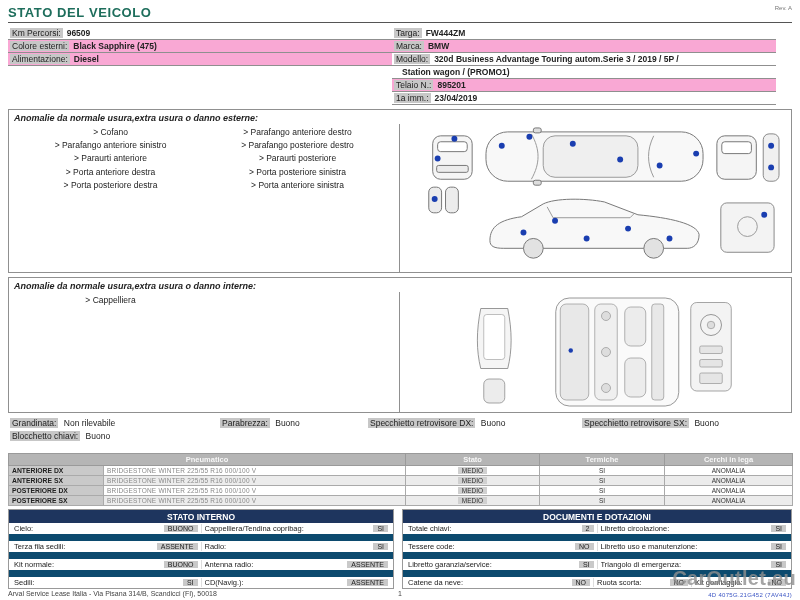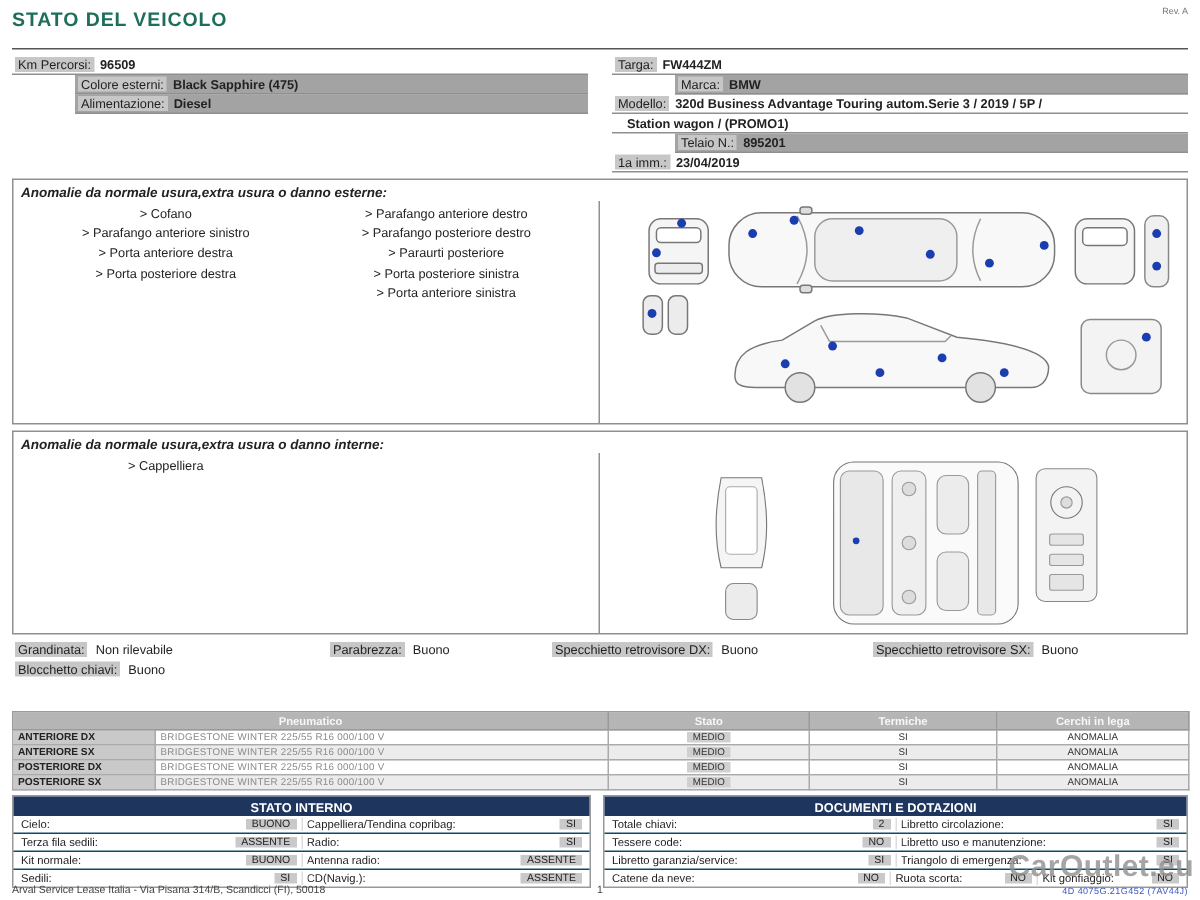--- a/index.html
+++ b/index.html
@@ -4,29 +4,29 @@
 <style>
   * { box-sizing: border-box; margin: 0; padding: 0; }
   html,body { width:800px; height:600px; }
   body {
     font-family: "Liberation Sans", sans-serif;
     background:#fff; color:#222; position:relative; overflow:hidden;
   }
   .page { position:absolute; inset:0; padding:5px 8px; }
 
   
-  .hdr { position:relative; border-bottom:1.5px solid #555; padding-bottom:12px; margin-bottom:4px; }
+  .hdr { position:relative; border-bottom:1.5px solid #555; padding-bottom:2px; margin-bottom:4px; }
   .title { color:#1e6e5c; font-size:13px; font-weight:bold; letter-spacing:.6px; }
   .rev { position:absolute; right:0; top:0; font-size:6px; color:#777; }
 
   
-  .info { display:flex; gap:16px; }
+  .info { display:flex; }
   .info-col { width:384px; }
   .irow { display:flex; align-items:center; border-bottom:1px solid #8f8f8f; padding:1px 2px; font-size:8.5px; min-height:12px; }
-  .irow.shaded { background:#a3a3a3;margin-left:42px; }
+  .irow.shaded { background:#f9a8d4; }
   .irow .lbl { background:#c7c7c7; padding:0 2px; white-space:nowrap; }
   .irow .val { font-weight:bold; margin-left:4px; }
   .irow.cont { padding-left:6px; }
 
   
   .box { border:1px solid #909090; margin-top:4px; display:flex; flex-direction:column; }
   .box1 { height:164px; } .box2 { height:136px; }
   .box-header { font-weight:bold; font-size:9px; padding:3px 5px 1px 5px;font-style:italic; }
   .box-body { display:flex; flex:1; min-height:0; }
   .anom-list { width:390px; padding:2px 8px; display:flex;text-align:center; }
@@ -36,36 +36,36 @@
 
   
   .summary { display:flex; gap:2px; margin-top:5px; font-size:8.5px; }
   .sum-col { padding:0 2px; }
   .sc1{width:208px}.sc2{width:146px}.sc3{width:212px}.sc4{width:212px}
   .sum-row { margin-bottom:3px; white-space:nowrap; }
   .sum-row .lbl { background:#c7c7c7; padding:0 2px; }
   .sum-row .sval { margin-left:3px; }
 
   
-  .tyres { width:784px; border-collapse:collapse; margin-top:20px; table-layout:fixed; }
+  .tyres { width:784px; border-collapse:collapse; margin-top:9px; table-layout:fixed; }
   .tyres th { background:#b5b5b5; color:#f7f7f7; font-size:7.5px; font-weight:bold; border:1px solid #9a9a9a; padding:1px; text-align:center; }
   .tyres td { border:1px solid #aaa; font-size:6.5px; padding:1px 3px; color:#333; }
   .tyres tbody tr:nth-child(even){ background:#ececec; }
   .tyres .pos { font-weight:bold; background:#c9c9c9; font-size:6.8px; color:#222; }
   .tyres .desc { color:#8a8a8a; letter-spacing:.2px; }
   .tyres .center { text-align:center; }
   .chip { background:#d0d0d0; padding:0 4px; display:inline-block; }
   .dim { color:#777; }
 
   
   .bottom { display:flex; gap:8px; margin-top:3px; align-items:flex-start; }
   .btable { border:1px solid #999; }
   .btable-left { width:386px; } .btable-right { flex:1; }
   .btable-header { background:#1e355e; color:#fff; font-weight:bold; text-align:center; font-size:8.5px; padding:1.5px; }
-  .brow { display:flex; border-bottom:1px solid #0c4a6e; font-size:7.5px; padding:1px 2px; align-items:center; min-height:10px; }
+  .brow { display:flex; border-bottom:7px solid #0c4a6e; font-size:7.5px; padding:1px 2px; align-items:center; min-height:10px; }
   .brow:last-child { border-bottom:none; }
   .bhalf { flex:1; display:flex; justify-content:space-between; align-items:center; padding:0 3px; min-width:0; }
   .bhalf + .bhalf { border-left:1px solid #ddd; }
   .bhalf.w2 { flex:2; } .bhalf.w1 { flex:1; }
   .blbl { white-space:nowrap; overflow:hidden; }
   .bval { background:#c9c9c9; padding:0 4px; font-size:7px; margin-left:3px; }
 
   
   .footer { position:absolute; left:8px; right:8px; bottom:3px; font-size:7px; color:#444; height:10px; }
   .addr { position:absolute; left:0; bottom:0; }
@@ -125,20 +125,21 @@
     </div>
   </div>
 
   <div class="box box1">
     <div class="box-header">Anomalie da normale usura,extra usura o danno esterne:</div>
     <div class="box-body">
       <div class="anom-list">
         <div class="anom-col">
           <div>&gt; Cofano</div>
           <div>&gt; Parafango anteriore sinistro</div>
+          <div>&gt; Paraurti anteriore</div>
           <div>&gt; Porta anteriore destra</div>
           <div>&gt; Porta posteriore destra</div>
         </div>
         <div class="anom-col">
           <div>&gt; Parafango anteriore destro</div>
           <div>&gt; Parafango posteriore destro</div>
           <div>&gt; Paraurti posteriore</div>
           <div>&gt; Porta posteriore sinistra</div>
           <div>&gt; Porta anteriore sinistra</div>
         </div>

